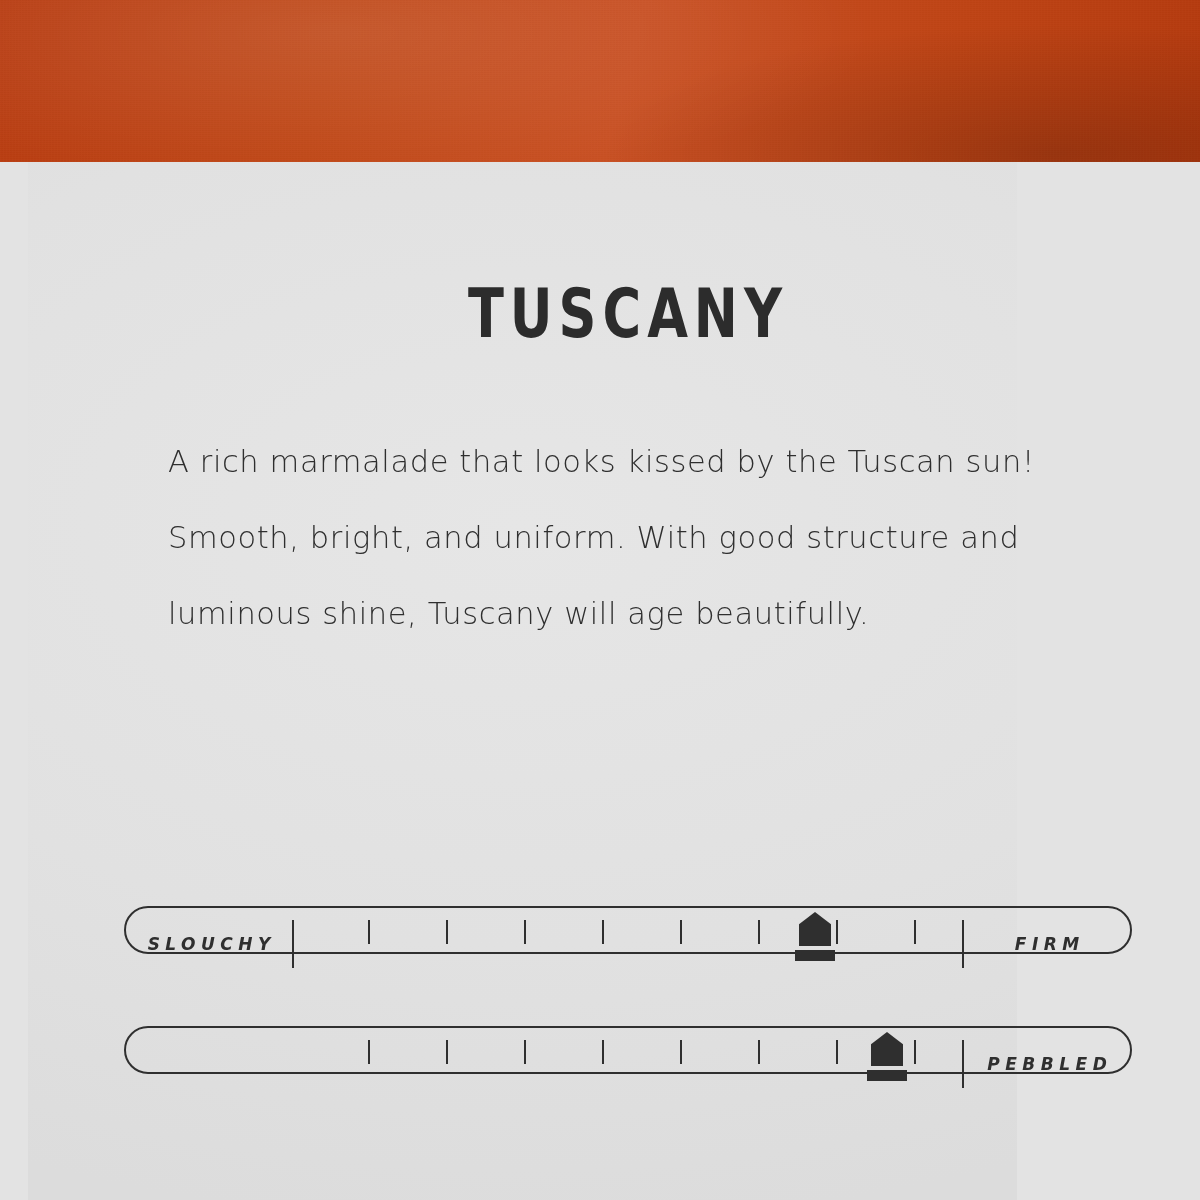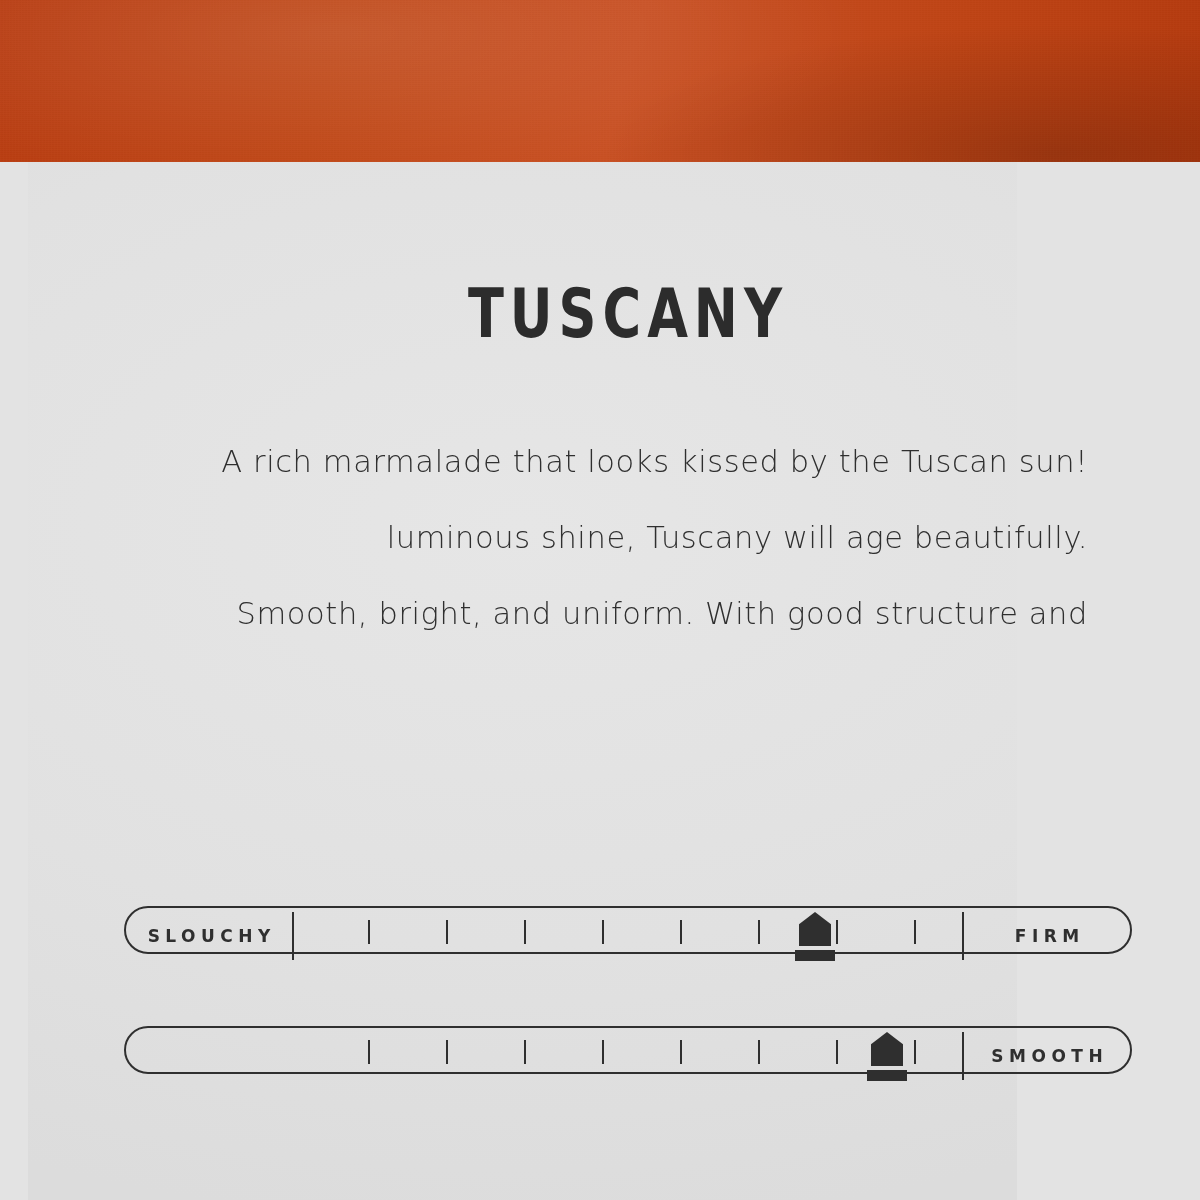--- a/index.html
+++ b/index.html
@@ -61,21 +61,21 @@
     color: #2c2c2c;
     transform: scaleX(0.86);
     line-height: 1;
   }
 
   .desc {
     position: absolute;
     top: 262px;
     left: 140px;
     width: 920px;
-    text-align: right;
+    text-align: left;
     font-family: "DejaVu Sans", sans-serif;
     font-weight: 300;
     font-size: 30.5px;
     line-height: 76px;
     letter-spacing: 0.6px;
     color: #2f2f2f;
   }
   .desc div { white-space: nowrap; }
 
   
@@ -94,32 +94,33 @@
     top: 0;
     width: 1008px;
     height: 48px;
     box-sizing: border-box;
     border: 2px solid #2f2f2f;
     border-radius: 24px;
     background: transparent;
   }
   .cap {
     position: absolute;
-    top: 4px;
+    top: 12px;
     height: 48px;
     box-sizing: border-box;
     display: flex;
     align-items: center;
     justify-content: center;
     font-family: "DejaVu Sans", sans-serif;
     font-weight: 700;
     font-size: 17px;
     letter-spacing: 5.5px;
     color: #2f2f2f;
     text-indent: 5.5px;
+    font-style: italic;
   }
   .cap-left {
     left: 0;
     width: 168px;
     border-right: 2px solid #2f2f2f;
   }
   .cap-right {
     right: 0;
     width: 168px;
     border-left: 2px solid #2f2f2f;
@@ -172,22 +173,22 @@
 <div class="banner">
   <div class="grain"></div>
 </div>
 
 <div class="sheet">
 
   <div class="title">TUSCANY</div>
 
   <div class="desc">
     <div>A rich marmalade that looks kissed by the Tuscan sun!</div>
+    <div>Smooth, bright, and uniform. With good structure and</div>
     <div>luminous shine, Tuscany will age beautifully.</div>
-    <div>Smooth, bright, and uniform. With good structure and</div>
   </div>
 
   <div class="slider-wrap slider-1">
     <div class="track">
       <div class="cap cap-left">SLOUCHY</div>
       <div class="cap cap-right">FIRM</div>
       <div class="ticks">
         <div class="tick" style="left:74px"></div>
         <div class="tick" style="left:152px"></div>
         <div class="tick" style="left:230px"></div>
@@ -199,21 +200,21 @@
       </div>
     </div>
     <div class="marker" style="left:671px">
       <div class="head"></div>
       <div class="base"></div>
     </div>
   </div>
 
   <div class="slider-wrap slider-2">
     <div class="track">
-      <div class="cap cap-right">SMOOTH</div>
+      <div class="cap cap-right">PEBBLED</div>
       <div class="ticks">
         <div class="tick" style="left:74px"></div>
         <div class="tick" style="left:152px"></div>
         <div class="tick" style="left:230px"></div>
         <div class="tick" style="left:308px"></div>
         <div class="tick" style="left:386px"></div>
         <div class="tick" style="left:464px"></div>
         <div class="tick" style="left:542px"></div>
         <div class="tick" style="left:620px"></div>
       </div>

